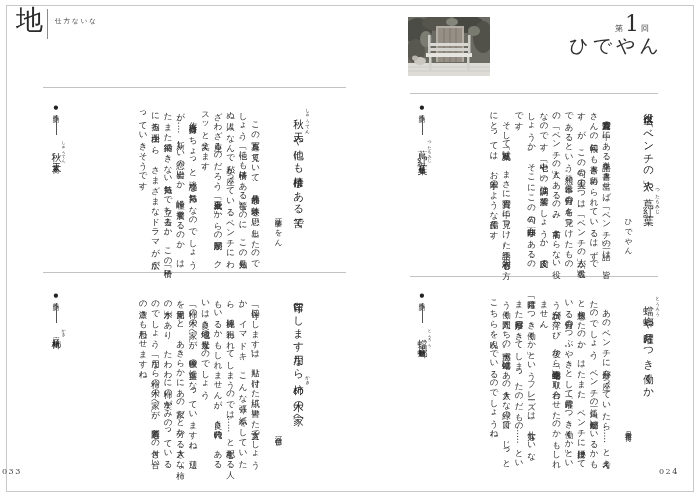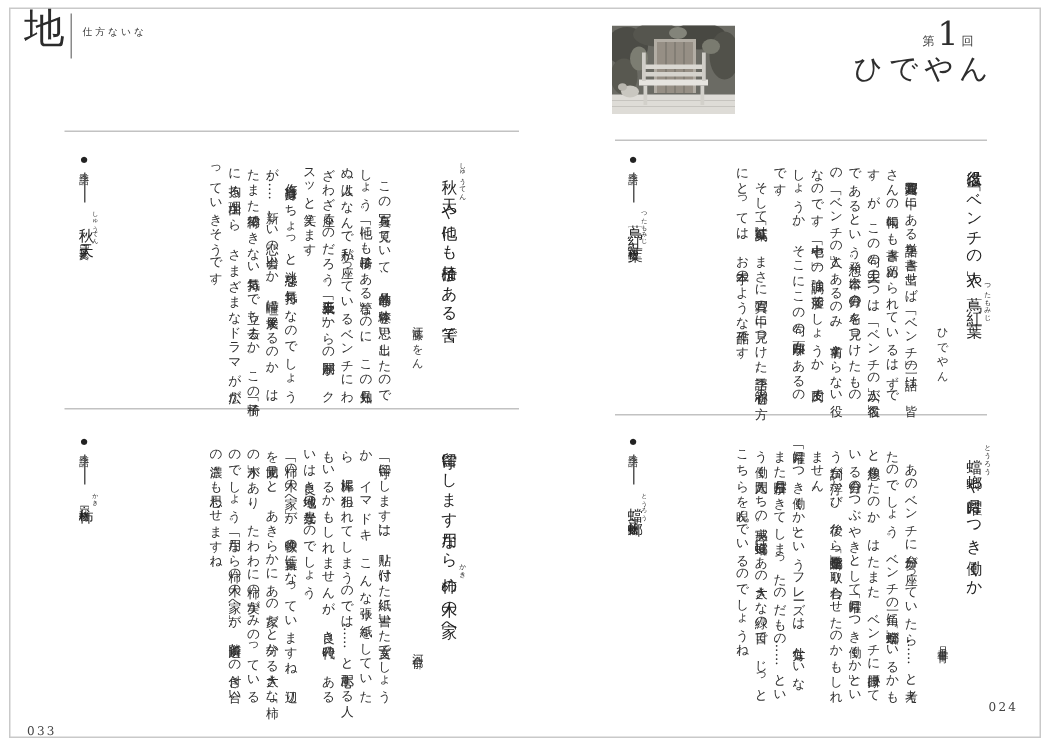--- a/index.html
+++ b/index.html
@@ -43,21 +43,21 @@
   .w-kigo{position:absolute;left:4px;top:3px;writing-mode:vertical-rl;font-size:6.5px;
     letter-spacing:1px;color:#222;white-space:nowrap;line-height:1.2;}
   .inset .w-kigo{left:8px;}
   .k-bullet{font-size:5.5px;letter-spacing:0;}
   .k-dash{display:inline-block;width:1px;height:20px;background:#555;margin:3px 0;}
   .k-word{font-size:10px;letter-spacing:0.5px;}
   .k-word rt{font-size:4px;letter-spacing:0;}
   .k-cat{font-size:6.5px;letter-spacing:0.5px;}
   
   .pageno{position:absolute;top:467px;font-size:8px;letter-spacing:1.5px;color:#444;}
-  .pn-left{left:18px;margin-top:16px;}
+  .pn-left{left:2px;}
   .pn-right{left:659px;}
 </style>
 </head>
 <body>
 
 <div class="frame"></div>
 
 <div class="rank">地</div>
 <div class="hdr-rule"></div>
 <div class="section-label">仕方ないな</div>

